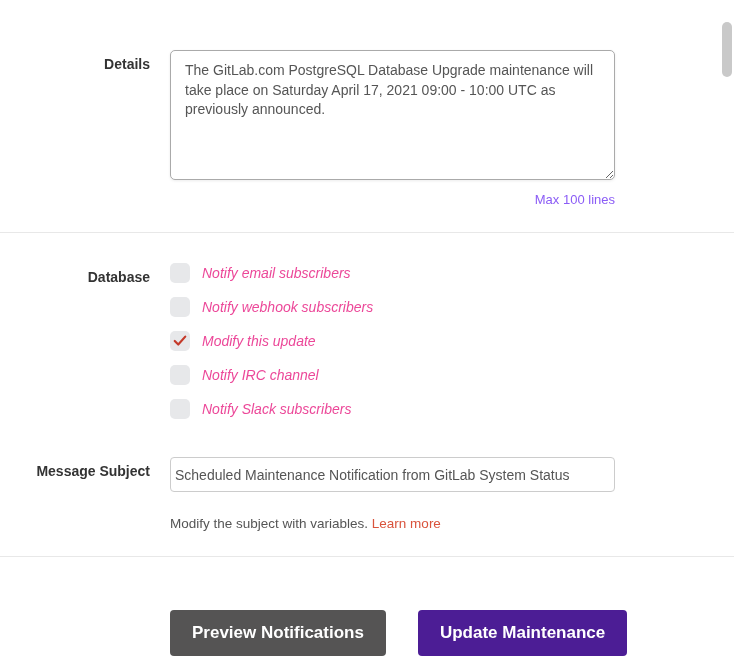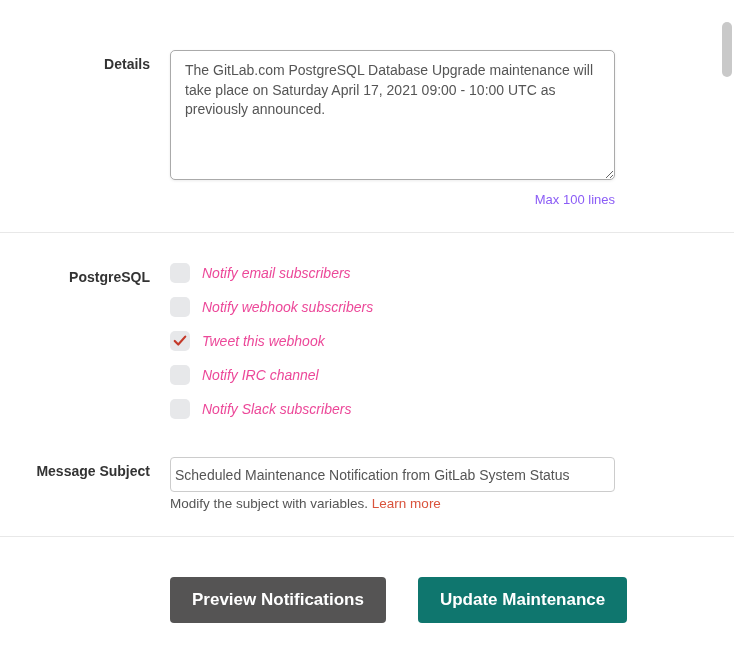--- a/index.html
+++ b/index.html
@@ -89,49 +89,49 @@
     padding: 6px 4px;
     border: 1px solid #ccc;
     border-radius: 4px;
     font-size: 14px;
     color: #555;
     font-family: inherit;
   }
   .helper {
     font-size: 13.5px;
     color: #555;
-    margin-top: 4px;
+    margin-top: 24px;
   }
   .helper a {
     color: #d9533c;
     text-decoration: none;
     font-weight: 500;
     cursor: pointer;
   }
   .button-row {
     display: flex;
     gap: 32px;
     padding: 0 20px 0 170px;
-    margin-top: 40px;
+    margin-top: 53px;
   }
   .btn {
     padding: 13px 22px;
     border: none;
     border-radius: 4px;
     font-size: 17px;
     font-weight: 600;
     cursor: pointer;
     font-family: inherit;
   }
   .btn-secondary {
     background: #555454;
     color: #fff;
   }
   .btn-primary {
-    background: #0f766e;
+    background: #4c1d95;
     color: #fff;
   }
   .section-spacer { height: 50px; }
   .scrollbar-track {
     position: absolute;
     top: 22px;
     right: 2px;
     width: 10px;
     height: 55px;
     background: #c9c9c9;
@@ -147,21 +147,21 @@
   <div class="label-col">Details</div>
   <div class="field-col">
     <textarea class="textarea" style="">The GitLab.com PostgreSQL Database Upgrade maintenance will take place on Saturday April 17, 2021 09:00 - 10:00 UTC as previously announced.</textarea>
     <div class="hint-right">Max 100 lines</div>
   </div>
 </div>
 
 <hr class="divider">
 
 <div class="form-row">
-  <div class="label-col">PostgreSQL</div>
+  <div class="label-col">Database</div>
   <div class="field-col checkbox-list">
 
     <div class="checkbox-row">
       <div class="checkbox">
         
       </div>
       <span class="check-label">Notify email subscribers</span>
     </div>
 
     <div class="checkbox-row">
@@ -170,21 +170,21 @@
       </div>
       <span class="check-label">Notify webhook subscribers</span>
     </div>
 
     <div class="checkbox-row">
       <div class="checkbox checked">
         <svg viewBox="0 0 16 16">
             <path d="M2 8 L6 12 L14 3" stroke="#c43a2a" stroke-width="2.5" fill="none" stroke-linecap="round" stroke-linejoin="round"></path>
           </svg>
       </div>
-      <span class="check-label">Tweet this webhook</span>
+      <span class="check-label">Modify this update</span>
     </div>
 
     <div class="checkbox-row">
       <div class="checkbox">
         
       </div>
       <span class="check-label">Notify IRC channel</span>
     </div>
 
     <div class="checkbox-row">

